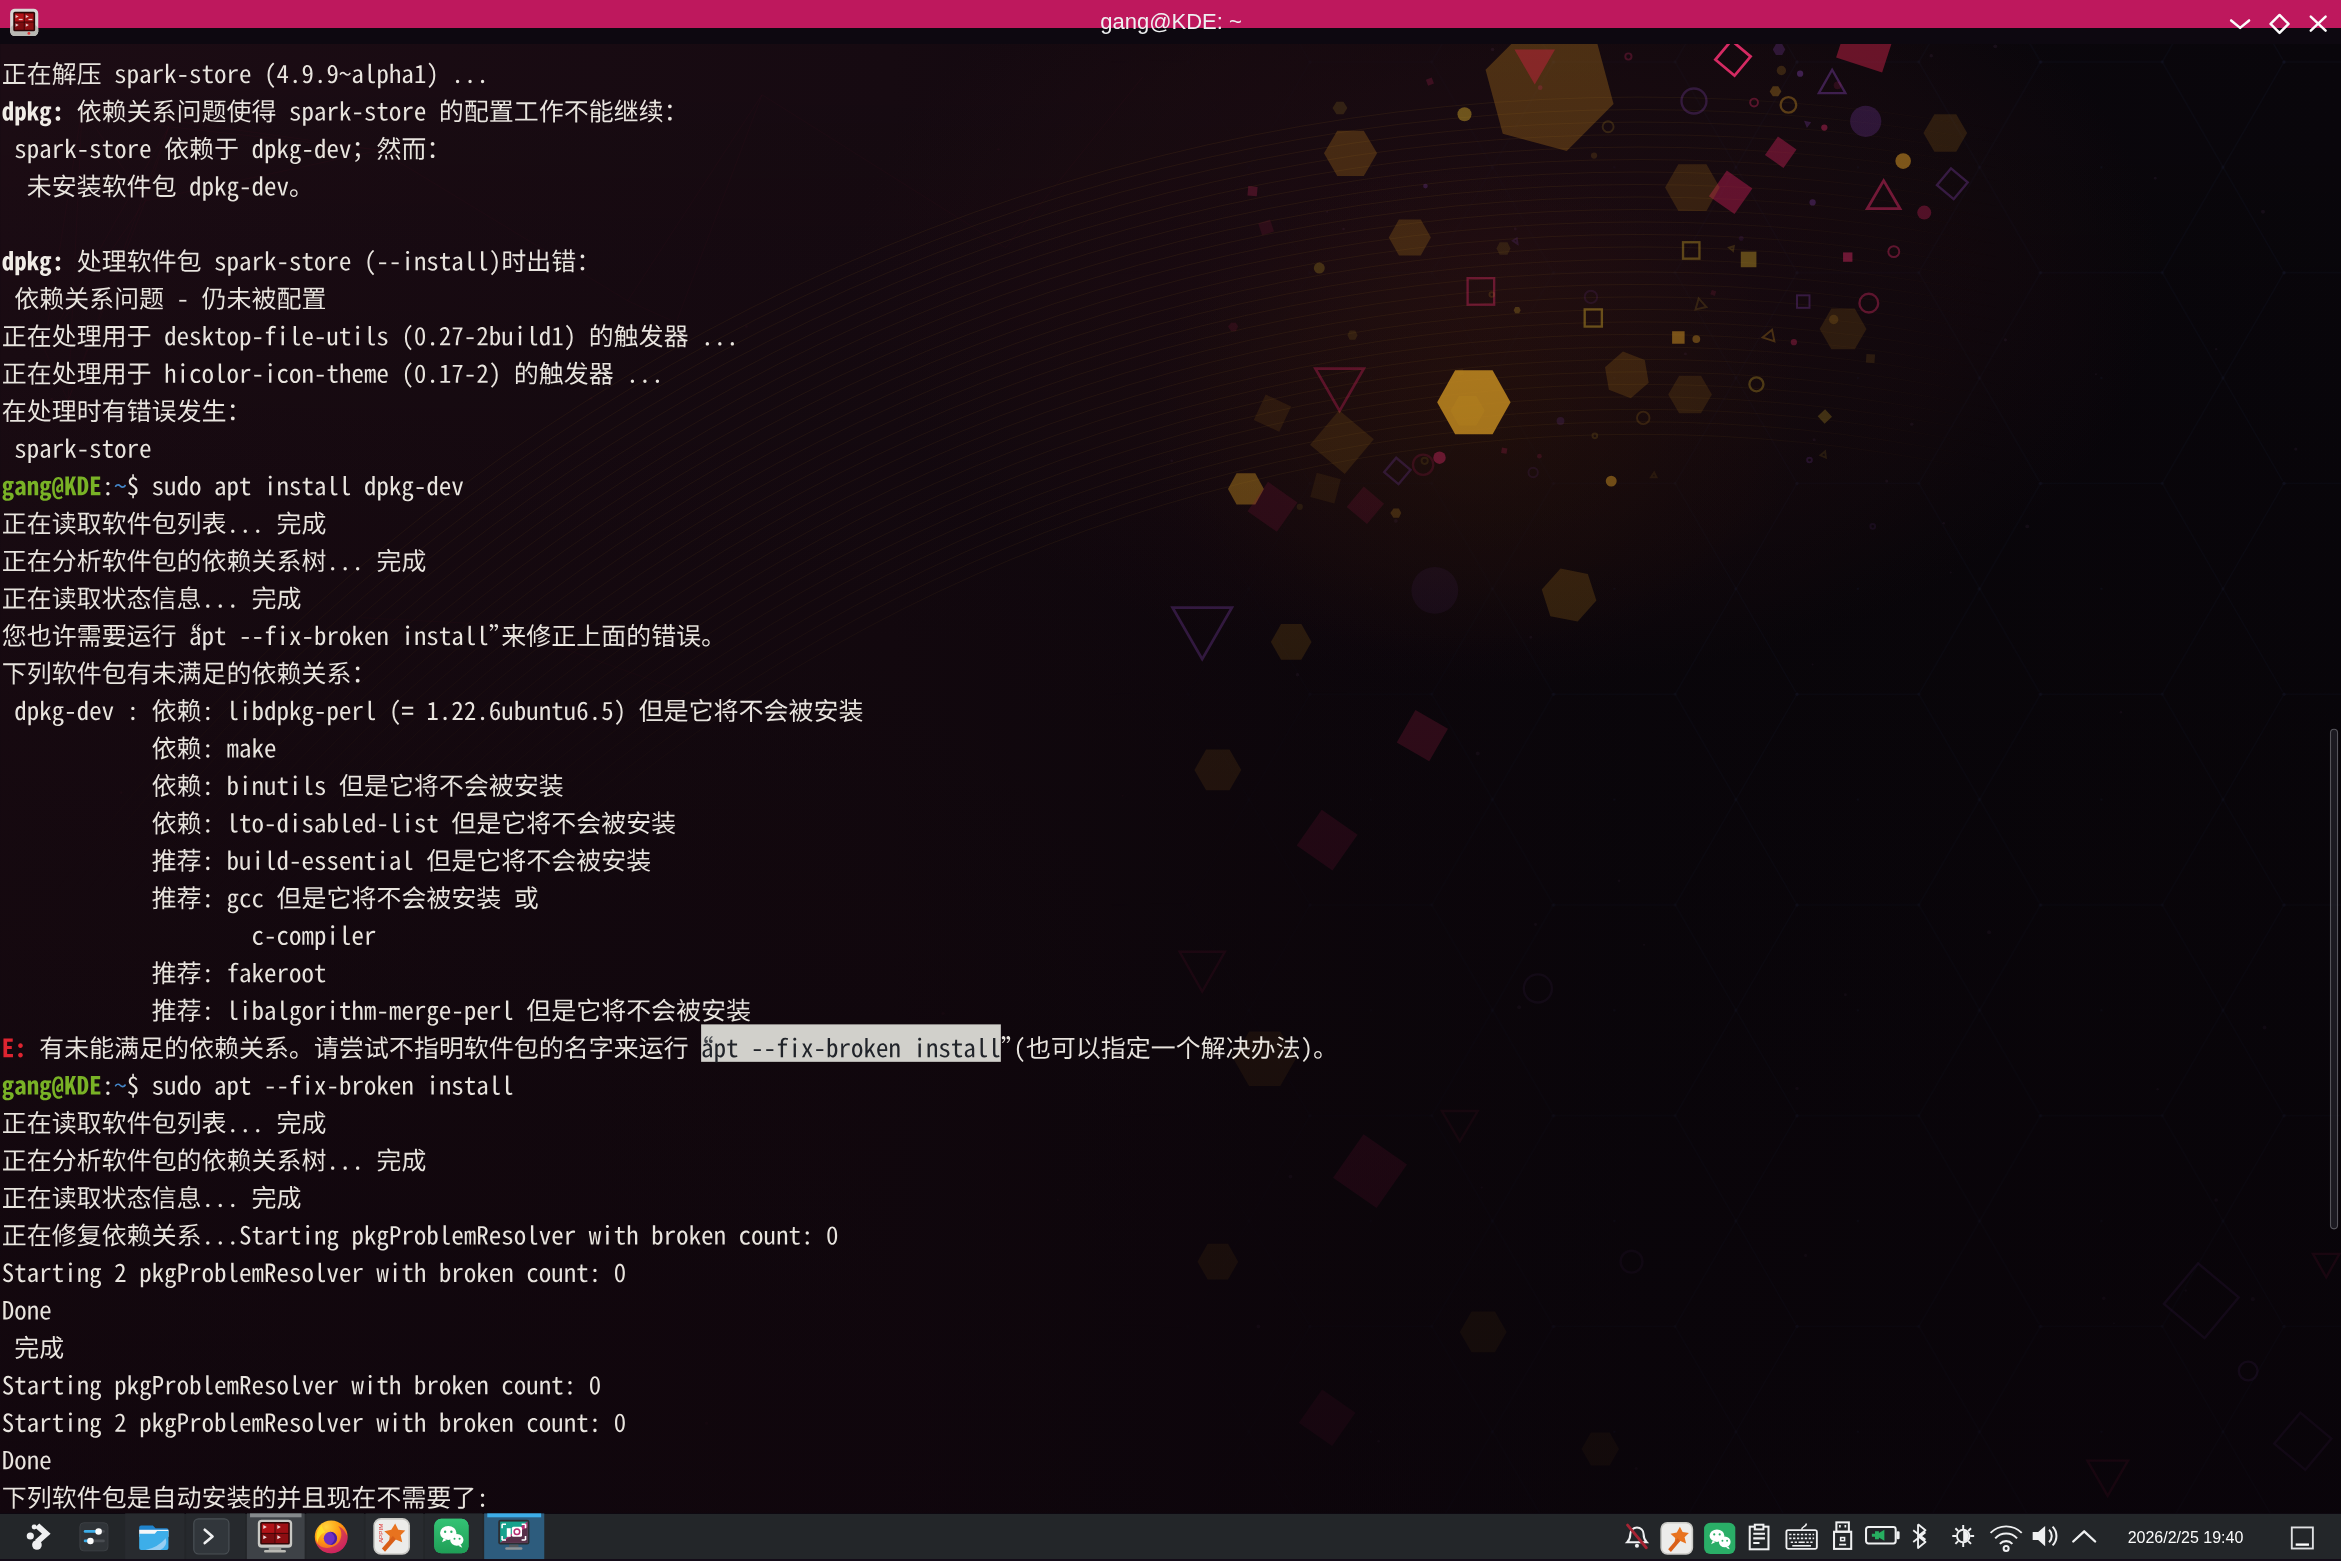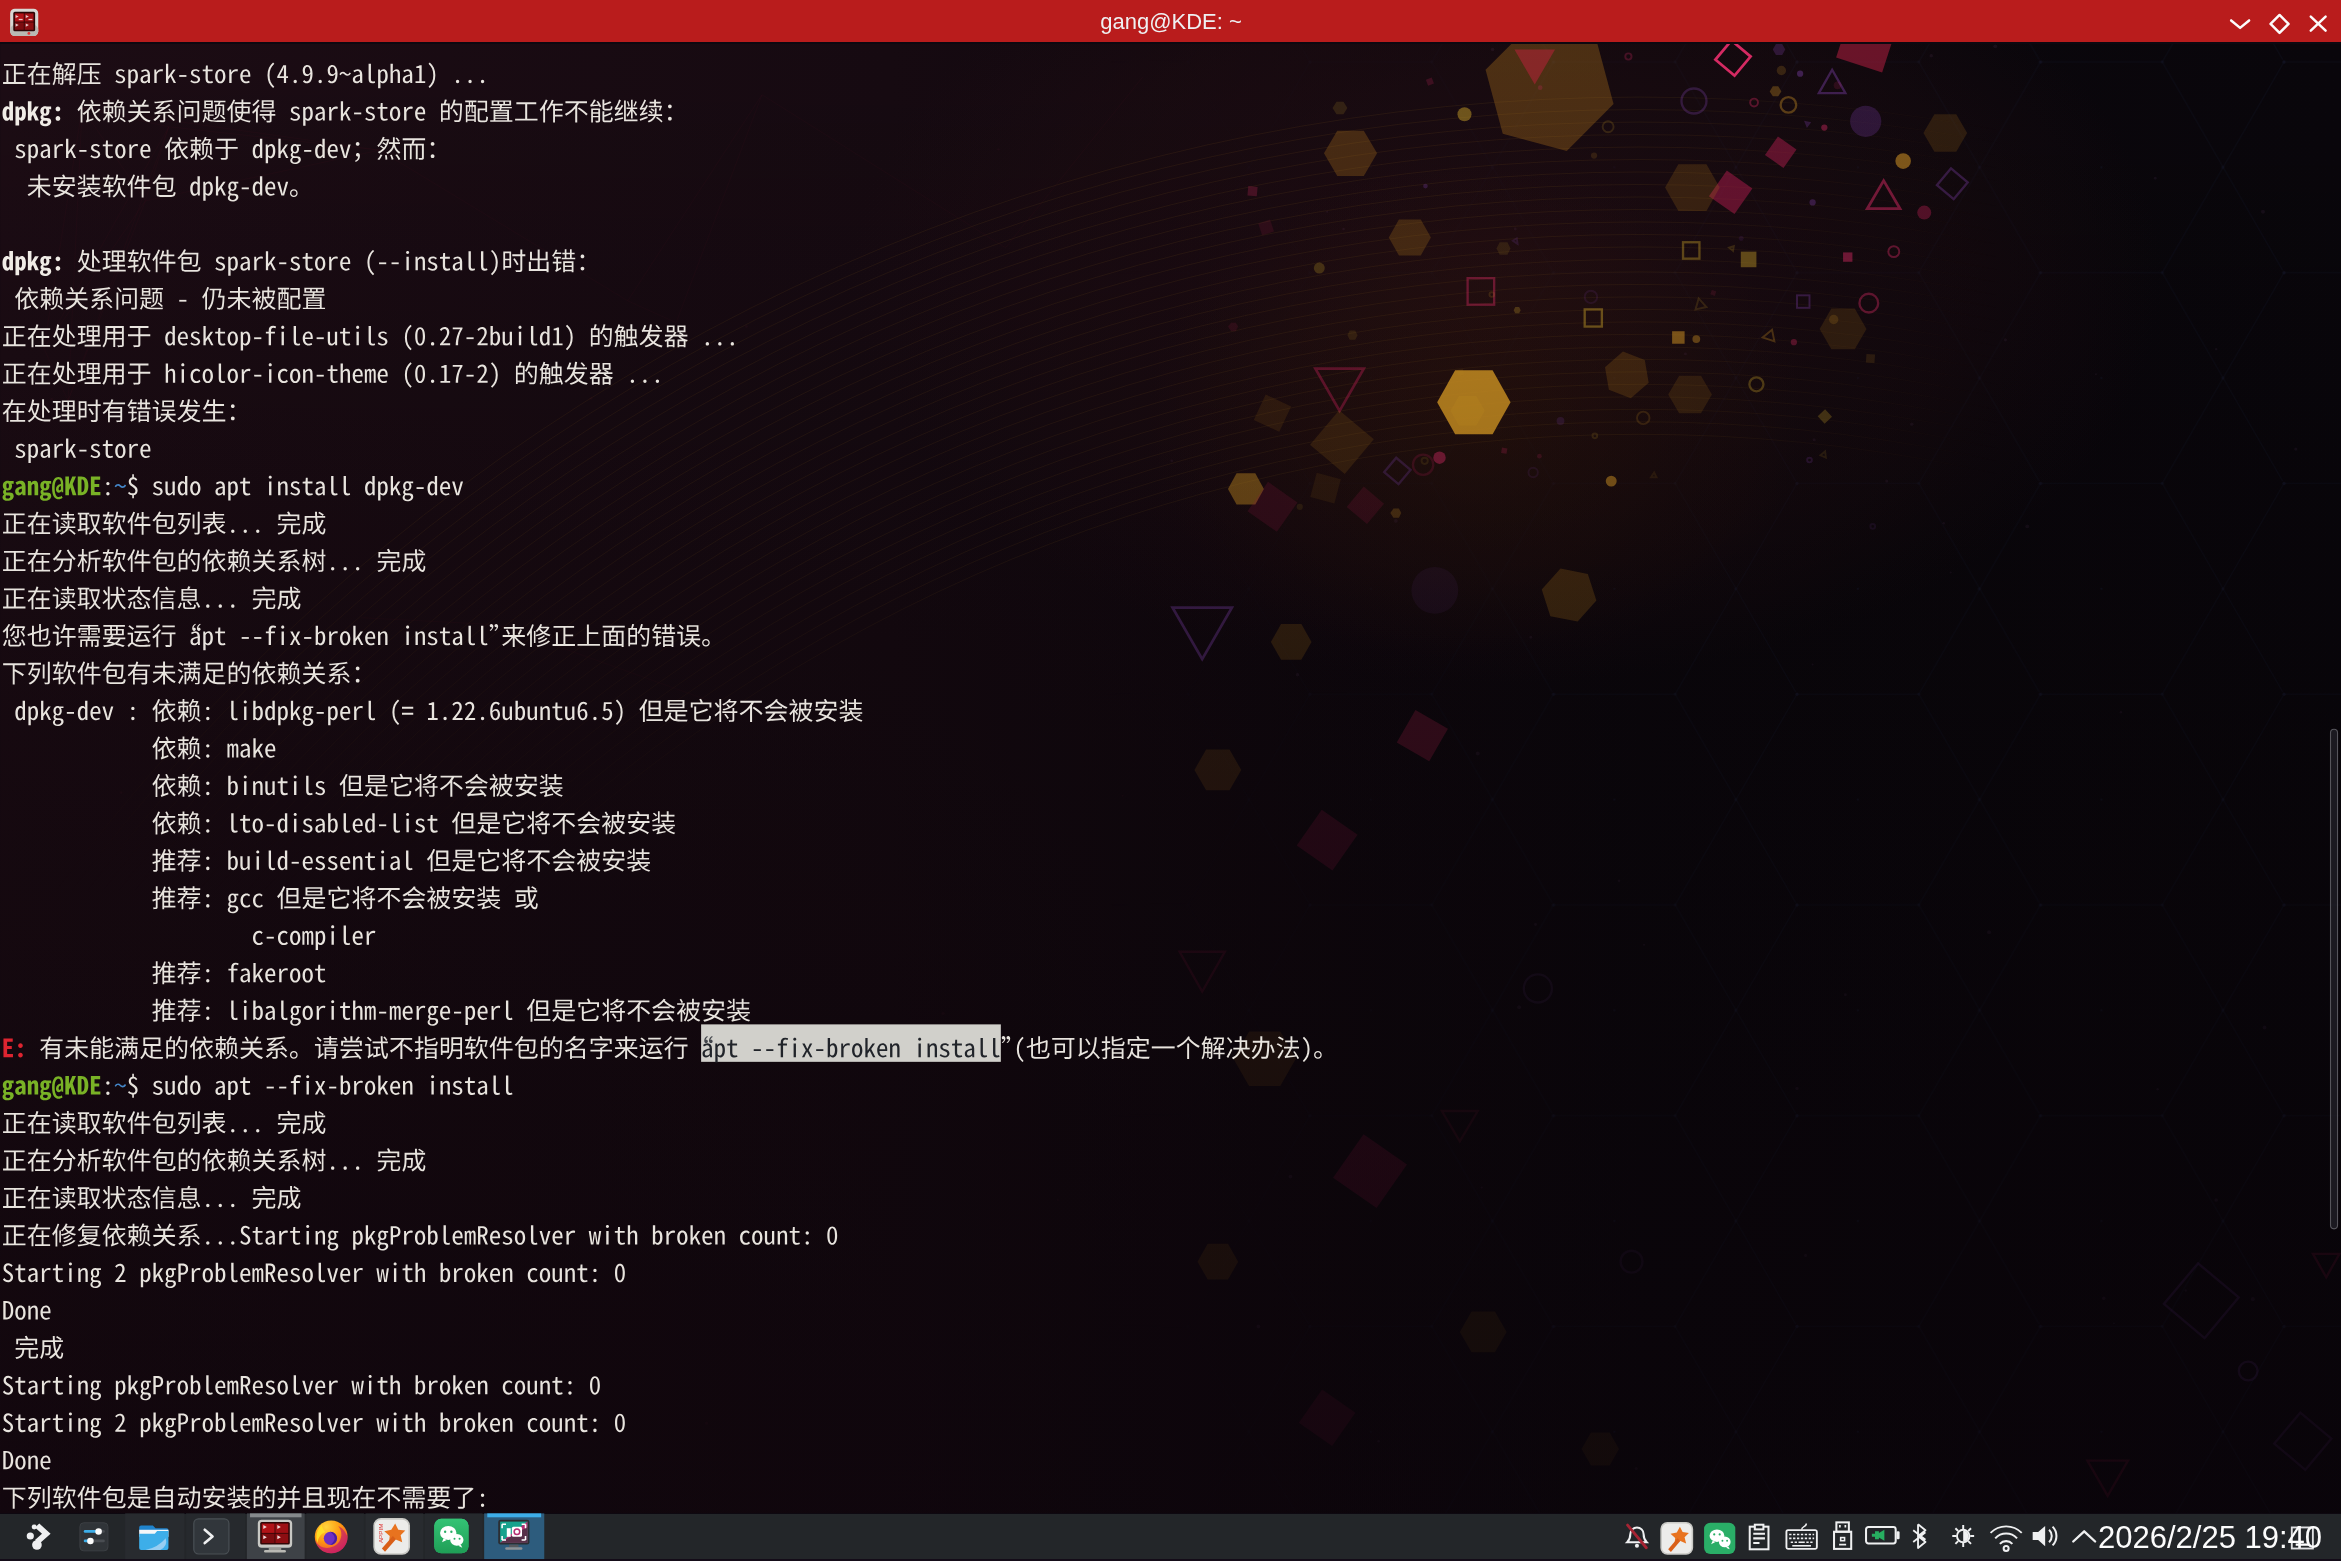--- a/index.html
+++ b/index.html
@@ -1447,21 +1447,21 @@
 <use href="#g62" x="1138" y="1298"></use>
 <use href="#g61" x="1170" y="1298"></use>
 <use href="#g62" x="1186" y="1298"></use>
 <use href="#g4" x="1202" y="1298"></use>
 <use href="#g10" x="1218" y="1298"></use>
 <use href="#g6" x="1234" y="1298"></use>
 <use href="#g18" x="1250" y="1298"></use>
 <use href="#g18" x="1266" y="1298"></use>
 </g>
 </svg>
-<div style="position:absolute;left:0;top:0;width:2342px;height:42px;background:#b91c1c">
+<div style="position:absolute;left:0;top:0;width:2342px;height:28px;background:#be185d">
 <svg width="2342" height="44" style="position:absolute;left:0;top:0" xmlns="http://www.w3.org/2000/svg" viewBox="0 0 3000 56">
 <g>
  <rect x="13" y="11" width="36" height="35" rx="6" fill="#d7d7d3"></rect>
  <rect x="13" y="32" width="36" height="14" rx="6" fill="#b9b9b4"></rect>
  <rect x="17" y="15" width="28" height="25" rx="2" fill="#2c0607"></rect>
  <rect x="19" y="17" width="11.5" height="10.5" fill="#b11217"></rect>
  <rect x="31.5" y="17" width="11.5" height="10.5" fill="#a11015"></rect>
  <rect x="19" y="28.5" width="11.5" height="9.5" fill="#7c0c10"></rect>
  <rect x="31.5" y="28.5" width="11.5" height="9.5" fill="#8c0e12"></rect>
  <path d="M20 19 l4 2 -4 2 z M33 19 l4 2 -4 2 z M20 30 l4 2 -4 2 z M33 30 l4 2 -4 2 z" fill="#f0d9d9" opacity="0.9"></path>
@@ -1650,14 +1650,14 @@
 <path d="M2 13 h7 l9 -8 v26 l-9 -8 h-7 z" fill="#eff0f1"></path>
 <path d="M23 10 a11 11 0 0 1 0 16 M27.5 6 a17 17 0 0 1 0 24" stroke="#eff0f1" fill="none" stroke-width="2.6"></path>
 </g>
       <path d="M2656 1975 l14 -13 14 13" stroke="#eff0f1" stroke-width="3" fill="none" stroke-linecap="round" stroke-linejoin="round"></path>
       <g>
         <rect x="2936" y="1957" width="27" height="27" fill="none" stroke="#dfe0e2" stroke-width="2.4"></rect>
         <path d="M2941 1979 h17" stroke="#fff" stroke-width="3"></path>
       </g>
 <rect x="0" y="1997.5" width="3000" height="2.5" fill="#150d19"></rect>
 </svg>
-<div style="position:absolute;left:2098px;top:1514px;width:175px;height:48px;line-height:48px;font-size:31px;white-space:nowrap;color:#fcfcfc;text-align:center;font-family:'Liberation Sans',sans-serif">2026/2/25 19:40</div>
+<div style="position:absolute;left:2098px;top:1514px;width:175px;height:48px;line-height:48px;font-size:16px;white-space:nowrap;color:#fcfcfc;text-align:center;font-family:'Liberation Sans',sans-serif">2026/2/25 19:40</div>
 </div>
 
 </body></html>

